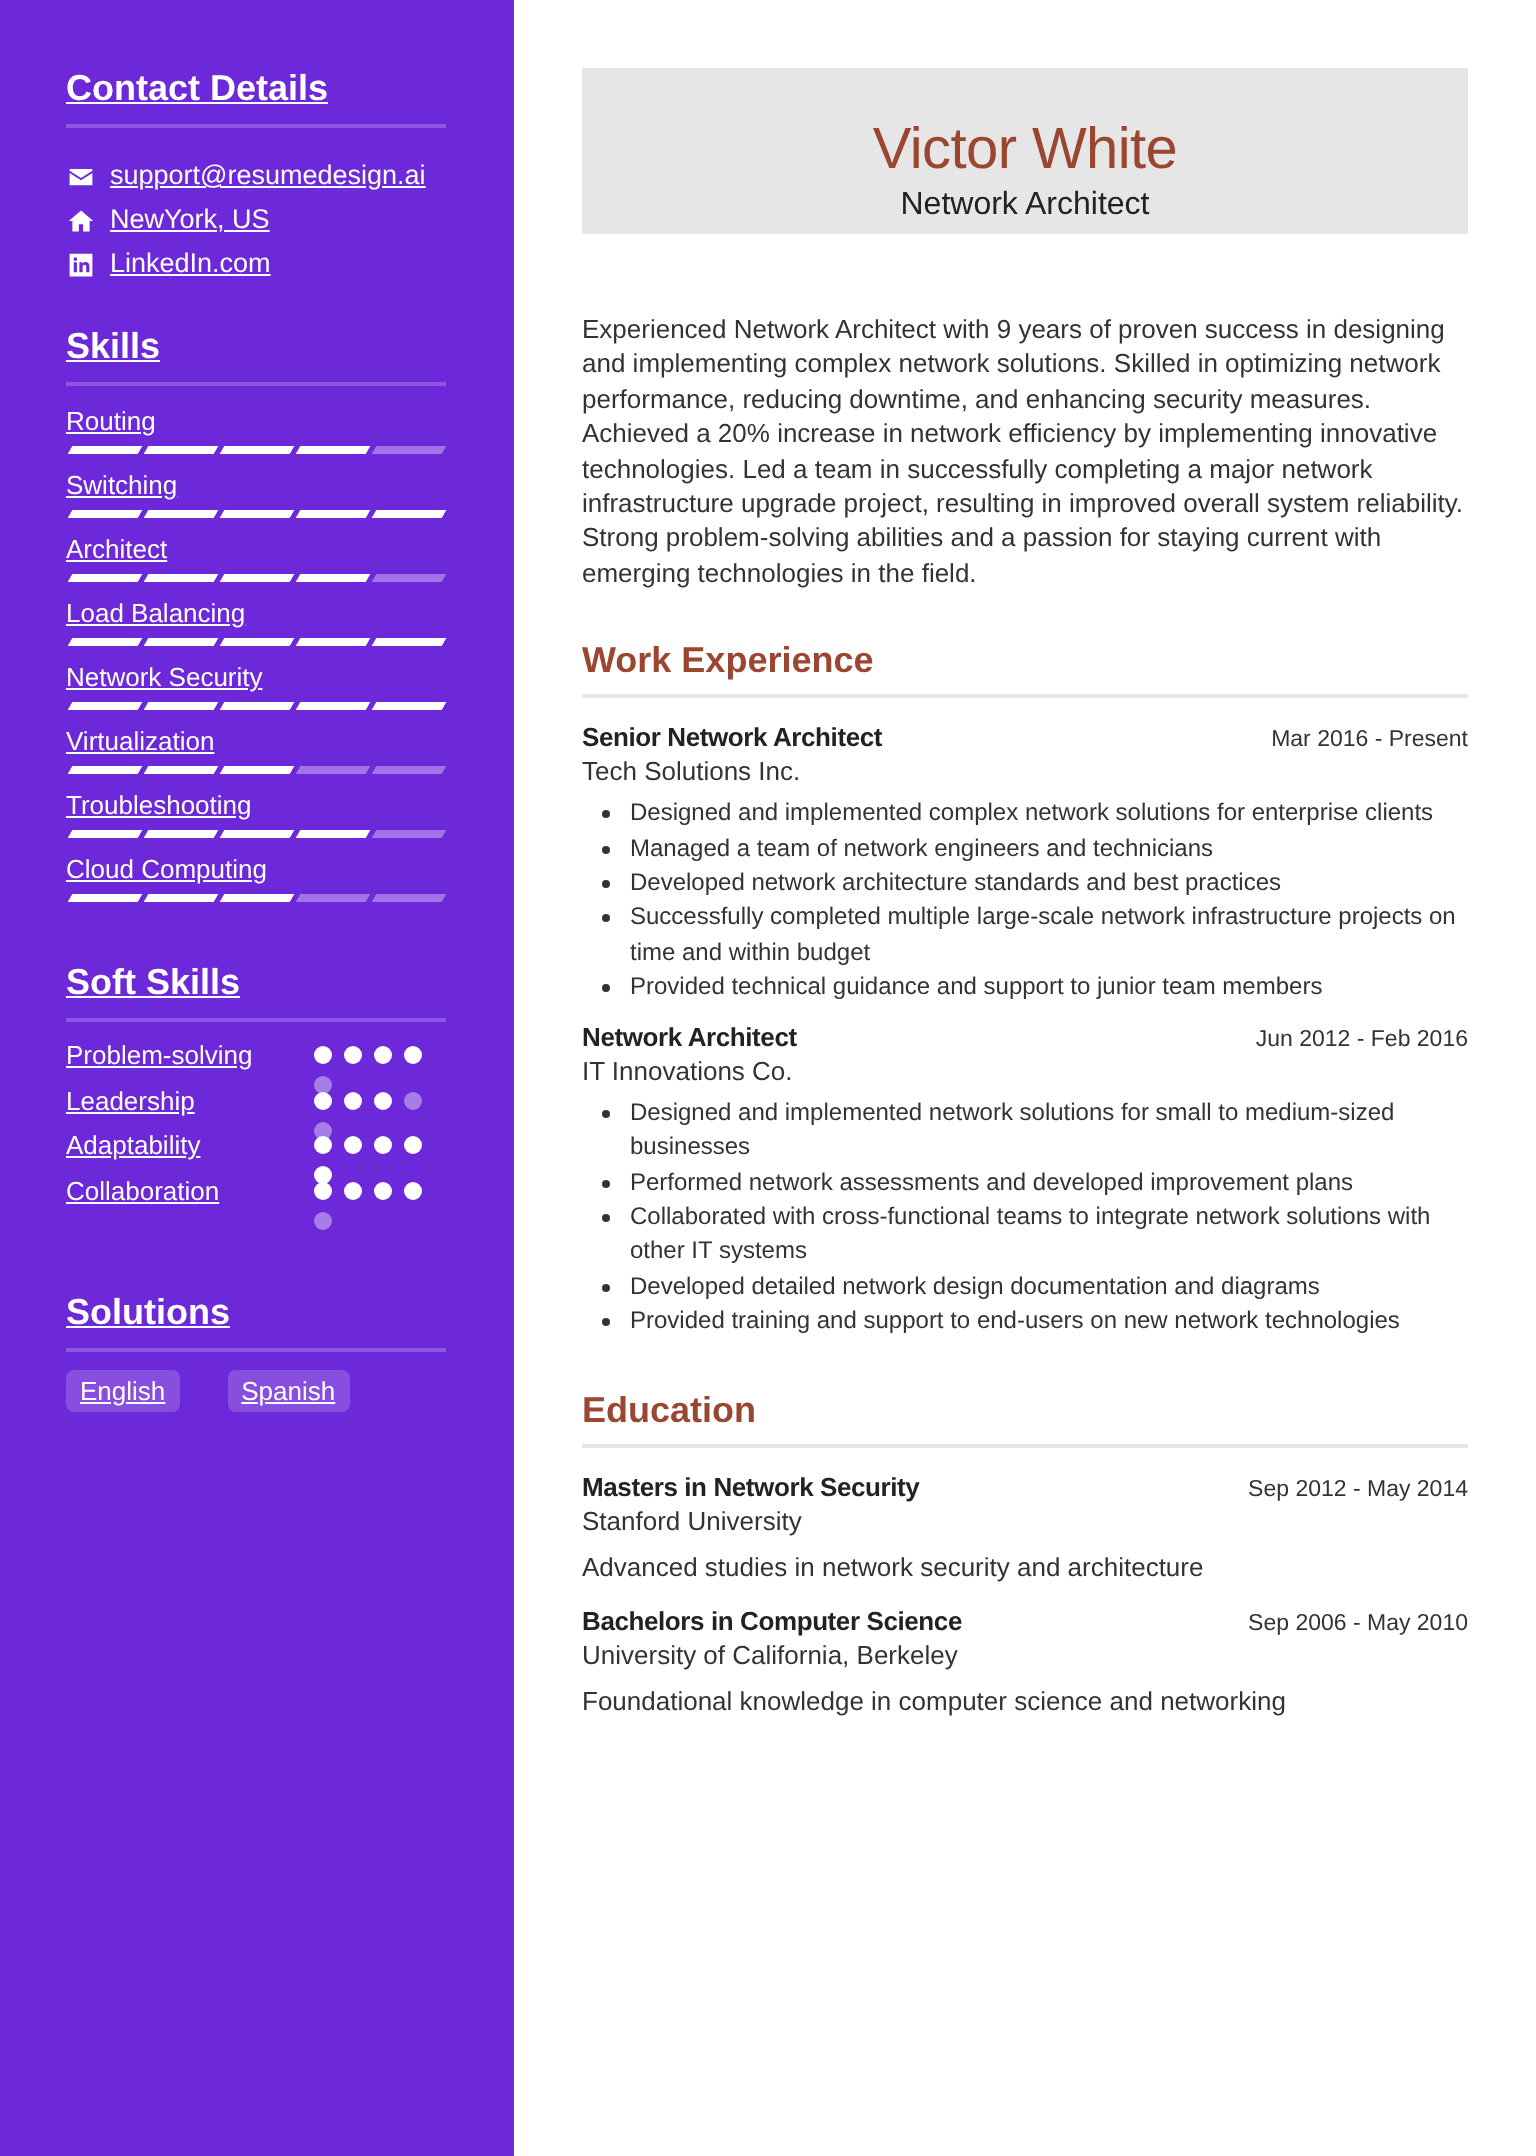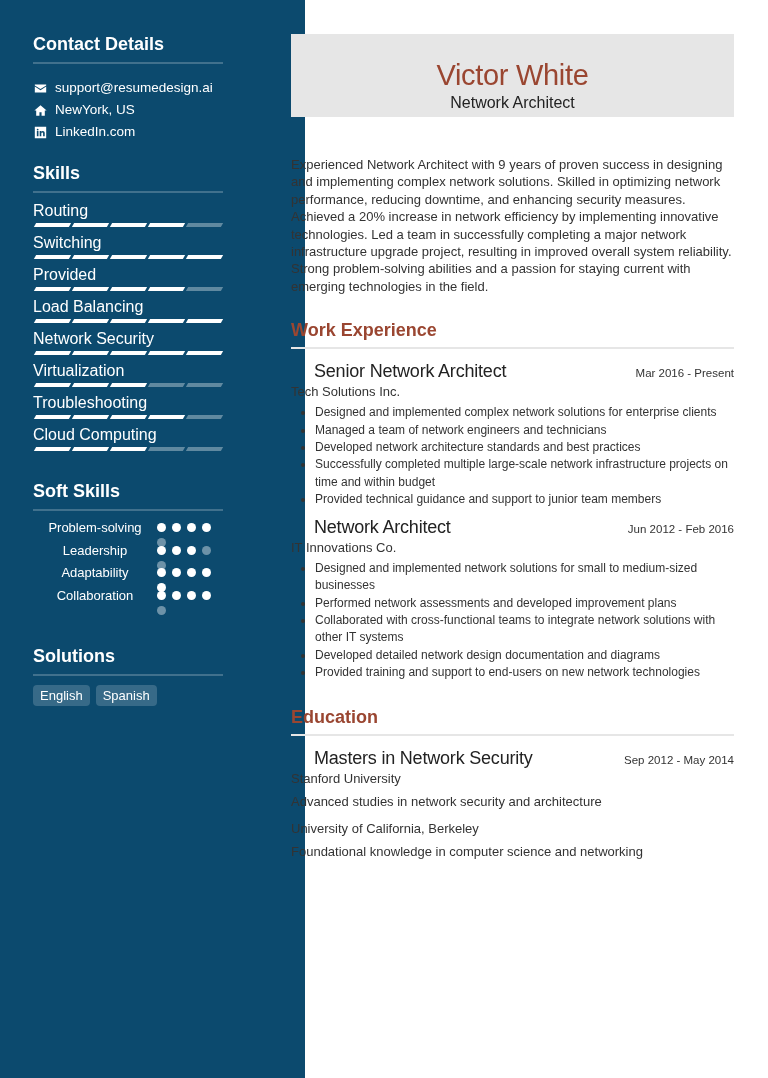--- a/index.html
+++ b/index.html
@@ -1,61 +1,61 @@
 <!DOCTYPE html>
 <html><head>
   <meta charset="utf-8">
   <style>
     * { box-sizing: border-box; margin: 0; padding: 0; }
     html, body { width: 768px; height: 1078px; background: #ffffff; overflow: hidden; }
     body { font-family: "Liberation Sans", sans-serif; color: #222; position: relative; }
 
     .sidebar {
-      position: absolute; left: 0; top: 0; width: 305px; height: 1078px;
-      background: #0c4a6e; color: #fff; padding: 34px 34px 0 33px;
+      position: absolute; left: 0; top: 0; width: 257px; height: 1078px;
+      background: #6d28d9; color: #fff; padding: 34px 34px 0 33px; text-decoration: underline;
     }
     .side-heading {
       font-size: 18px; font-weight: bold; color: #fff;
       padding-bottom: 7px; border-bottom: 2px solid rgba(255,255,255,0.22);
       margin-bottom: 9px; width: 190px;
     }
     .contact-list { list-style: none; margin-bottom: 24px; }
     .contact-item { display: flex; align-items: flex-end; height: 22px; font-size: 13.5px; }
     .contact-icon { width: 14px; height: 14px; margin-right: 8px; display: inline-flex; align-items: center; justify-content: center; }
     .contact-icon svg { width: 13px; height: 13px; fill: #fff; }
 
     .skills { margin-bottom: 26px; }
     .skill { margin-bottom: 3px; }
-    .skill-name { font-size: 16px; height: 17px; line-height: 17px; }
+    .skill-name { font-size: 13px; height: 17px; line-height: 17px; }
     .skill-bar { display: flex; gap: 3px; height: 12px; align-items: center; padding-left: 2px; }
     .seg { width: 35px; height: 4px; background: #fff; transform: skewX(-30deg); }
     .seg.off { background: rgba(255,255,255,0.35); }
 
     .soft-list { margin-bottom: 36px; width: 190px; }
     .soft-row { display: flex; height: 22.5px; align-items: flex-start; position: relative; }
-    .soft-name { font-size: 13px; width: 124px; line-height: 16px; text-align: center; }
+    .soft-name { font-size: 13px; width: 124px; line-height: 16px; }
     .dots { position: relative; width: 56px; height: 16px; }
     .dot { position: absolute; width: 9px; height: 9px; border-radius: 50%; background: #fff; top: 3px; }
     .dot.off { background: rgba(255,255,255,0.4); }
 
-    .lang-wrap { display: flex; gap: 6px; margin-top: 2px; }
+    .lang-wrap { display: flex; gap: 24px; margin-top: 2px; }
     .lang-tag { font-size: 13px; padding: 3px 7px; background: rgba(255,255,255,0.18); border-radius: 4px; color: #fff; }
 
     .main { position: absolute; left: 291px; top: 34px; width: 443px; }
     .header-box { background: #e6e6e6; height: 83px; text-align: center; padding-top: 24px; }
     .name { font-size: 29px; color: #9a4631; font-weight: normal; letter-spacing: -0.3px; line-height: 34px; }
     .title { font-size: 16px; color: #222; margin-top: 2px; }
 
     .summary { font-size: 13px; line-height: 17.4px; color: #333; margin-top: 39px; }
 
     .section-title { font-size: 18px; color: #9a4631; margin-top: 25px; padding-bottom: 6px; border-bottom: 2px solid #e6e6e6; margin-bottom: 12px; }
 
     .entry { margin-bottom: 8px; }
     .entry-head { display: flex; justify-content: space-between; align-items: baseline; }
-    .entry-role { font-size: 18px; font-weight: normal; color: #222; letter-spacing: -0.2px; margin-left: 23px; }
+    .entry-role { font-size: 13px; font-weight: bold; color: #222; letter-spacing: -0.2px; }
     .entry-date { font-size: 11.5px; color: #333; }
     .entry-org { font-size: 13px; color: #333; margin-top: 2px; }
     .bullets { margin: 5px 0 0 24px; font-size: 12px; line-height: 17.4px; color: #333; }
     .bullets li { padding-left: 0; }
     .edu-desc { font-size: 13px; color: #333; margin-top: 8px; }
     .edu-entry { margin-bottom: 12px; }
   </style>
 </head>
 <body>
 
@@ -107,21 +107,21 @@
           <div class="skill-name">Switching</div>
           <div class="skill-bar">
             <span class="seg"></span>
             <span class="seg"></span>
             <span class="seg"></span>
             <span class="seg"></span>
             <span class="seg"></span>
           </div>
         </div>
         <div class="skill">
-          <div class="skill-name">Provided</div>
+          <div class="skill-name">Architect</div>
           <div class="skill-bar">
             <span class="seg"></span>
             <span class="seg"></span>
             <span class="seg"></span>
             <span class="seg"></span>
             <span class="seg off"></span>
           </div>
         </div>
         <div class="skill">
           <div class="skill-name">Load Balancing</div>
@@ -278,18 +278,22 @@
     <div id="edu-list">
         <div class="entry edu-entry">
           <div class="entry-head">
             <span class="entry-role">Masters in Network Security</span>
             <span class="entry-date">Sep 2012 - May 2014</span>
           </div>
           <div class="entry-org">Stanford University</div>
           <div class="edu-desc">Advanced studies in network security and architecture</div>
         </div>
         <div class="entry edu-entry">
+          <div class="entry-head">
+            <span class="entry-role">Bachelors in Computer Science</span>
+            <span class="entry-date">Sep 2006 - May 2010</span>
+          </div>
           <div class="entry-org">University of California, Berkeley</div>
           <div class="edu-desc">Foundational knowledge in computer science and networking</div>
         </div>
       </div>
   </section>
 </main>
 
 </body></html>

